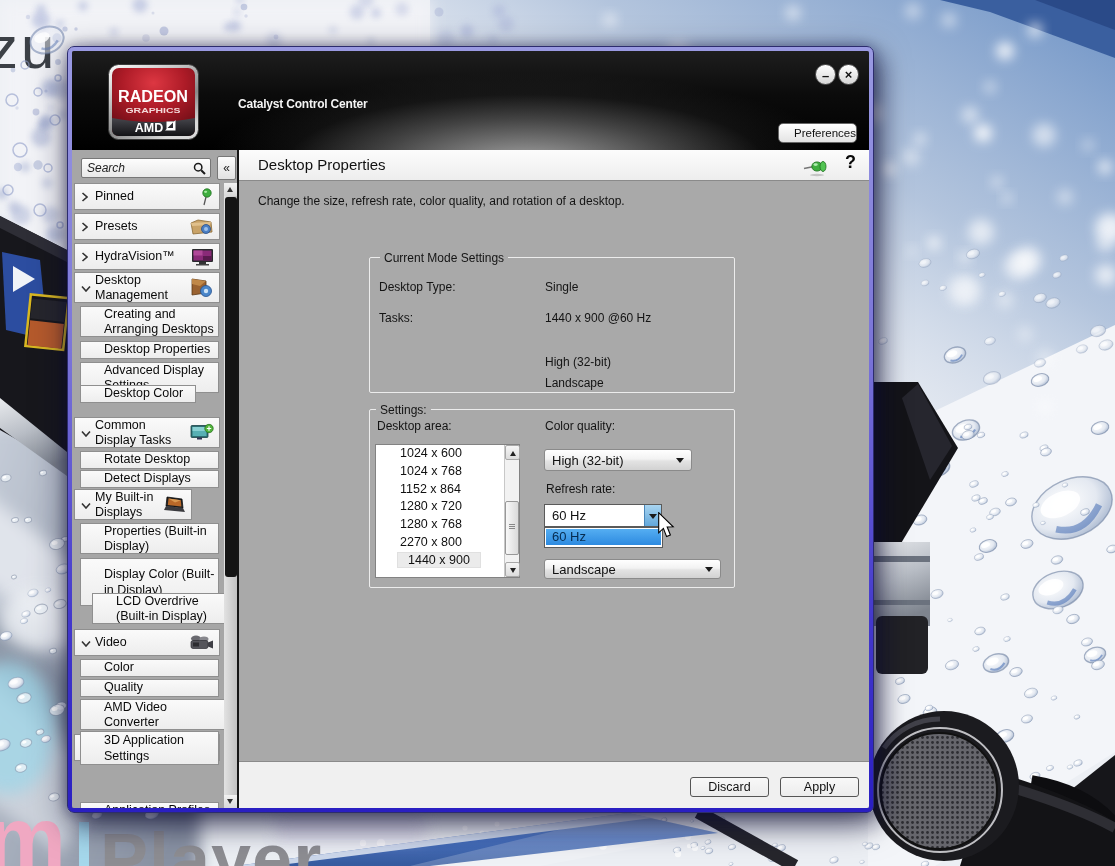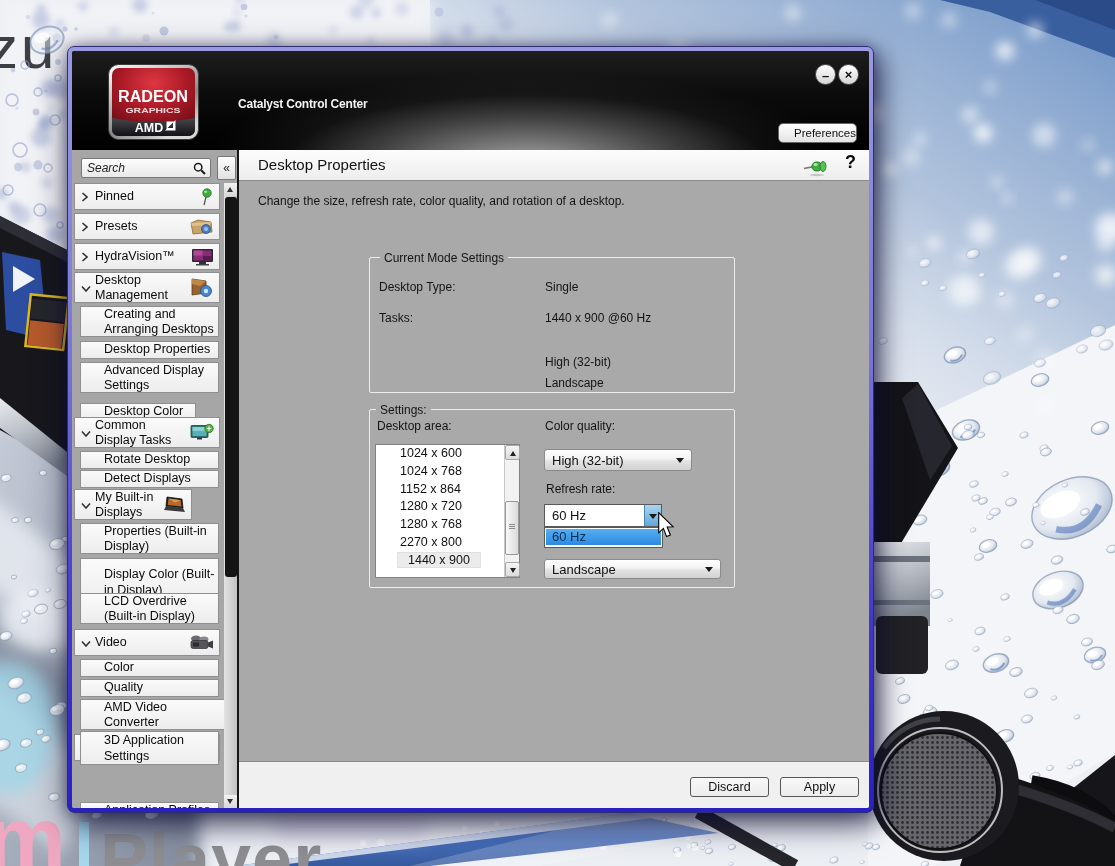--- a/index.html
+++ b/index.html
@@ -1133,21 +1133,21 @@
       </div>
       <div class="it" style="left:8px;top:255px;width:139px;height:31px">
         <div class="tx" style="left:23px">Creating and<br>Arranging Desktops</div>
       </div>
       <div class="it" style="left:8px;top:290px;width:139px;height:18px">
         <div class="tx" style="left:23px">Desktop Properties</div>
       </div>
       <div class="it" style="left:8px;top:311px;width:139px;height:31px">
         <div class="tx" style="left:23px">Advanced Display<br>Settings</div>
       </div>
-      <div class="it" style="left:8px;top:352px;width:116px;height:18px">
+      <div class="it" style="left:8px;top:334px;width:116px;height:18px">
         <div class="tx" style="left:23px">Desktop Color</div>
       </div>
       <div class="it" style="left:2px;top:366px;width:146px;height:31px">
         <svg style="position:absolute;left:6px;top:12px" width="10" height="7" viewBox="0 0 10 7">
           <path d="M1,1.5 L5,6 L9,1.5" stroke="#333" stroke-width="1.6" fill="none"></path>
         </svg>
         <div class="tx" style="left:20px">Common<br>Display Tasks</div>
         <span class="ic"><svg width="24" height="19" viewBox="0 0 24 19">
             <rect x="1" y="2" width="17" height="12" rx="1" fill="#2e6e72" stroke="#1a4448" stroke-width="0.8"></rect>
             <rect x="2.5" y="3.5" width="14" height="9" fill="#58b0b4"></rect>
@@ -1174,21 +1174,21 @@
             <path d="M6.5,2.6 L18.8,4.3 L13,6.5 Z" fill="#d89850"></path>
             <path d="M4,10 L21,12 L23,16 L2,14 Z" fill="#3a3a3e"></path>
           </svg></span>
       </div>
       <div class="it" style="left:8px;top:472px;width:139px;height:31px">
         <div class="tx" style="left:23px">Properties (Built-in<br>Display)</div>
       </div>
       <div class="it" style="left:8px;top:507px;width:139px;height:48px">
         <div class="tx" style="left:23px">Display Color (Built-<br>in Display)</div>
       </div>
-      <div class="it" style="left:8px;top:542px;width:139px;height:31px">
+      <div class="it" style="left:20px;top:542px;width:139px;height:31px">
         <div class="tx" style="left:23px">LCD Overdrive<br>(Built-in Display)</div>
       </div>
       <div class="it" style="left:2px;top:578px;width:146px;height:27px">
         <svg style="position:absolute;left:6px;top:10px" width="10" height="7" viewBox="0 0 10 7">
           <path d="M1,1.5 L5,6 L9,1.5" stroke="#333" stroke-width="1.6" fill="none"></path>
         </svg>
         <div class="tx" style="left:20px">Video</div>
         <span class="ic"><svg width="26" height="17" viewBox="0 0 26 17">
             <ellipse cx="8" cy="4" rx="5" ry="3" fill="#6a6a70"></ellipse>
             <ellipse cx="16" cy="4.5" rx="4.5" ry="2.6" fill="#88888e"></ellipse>

